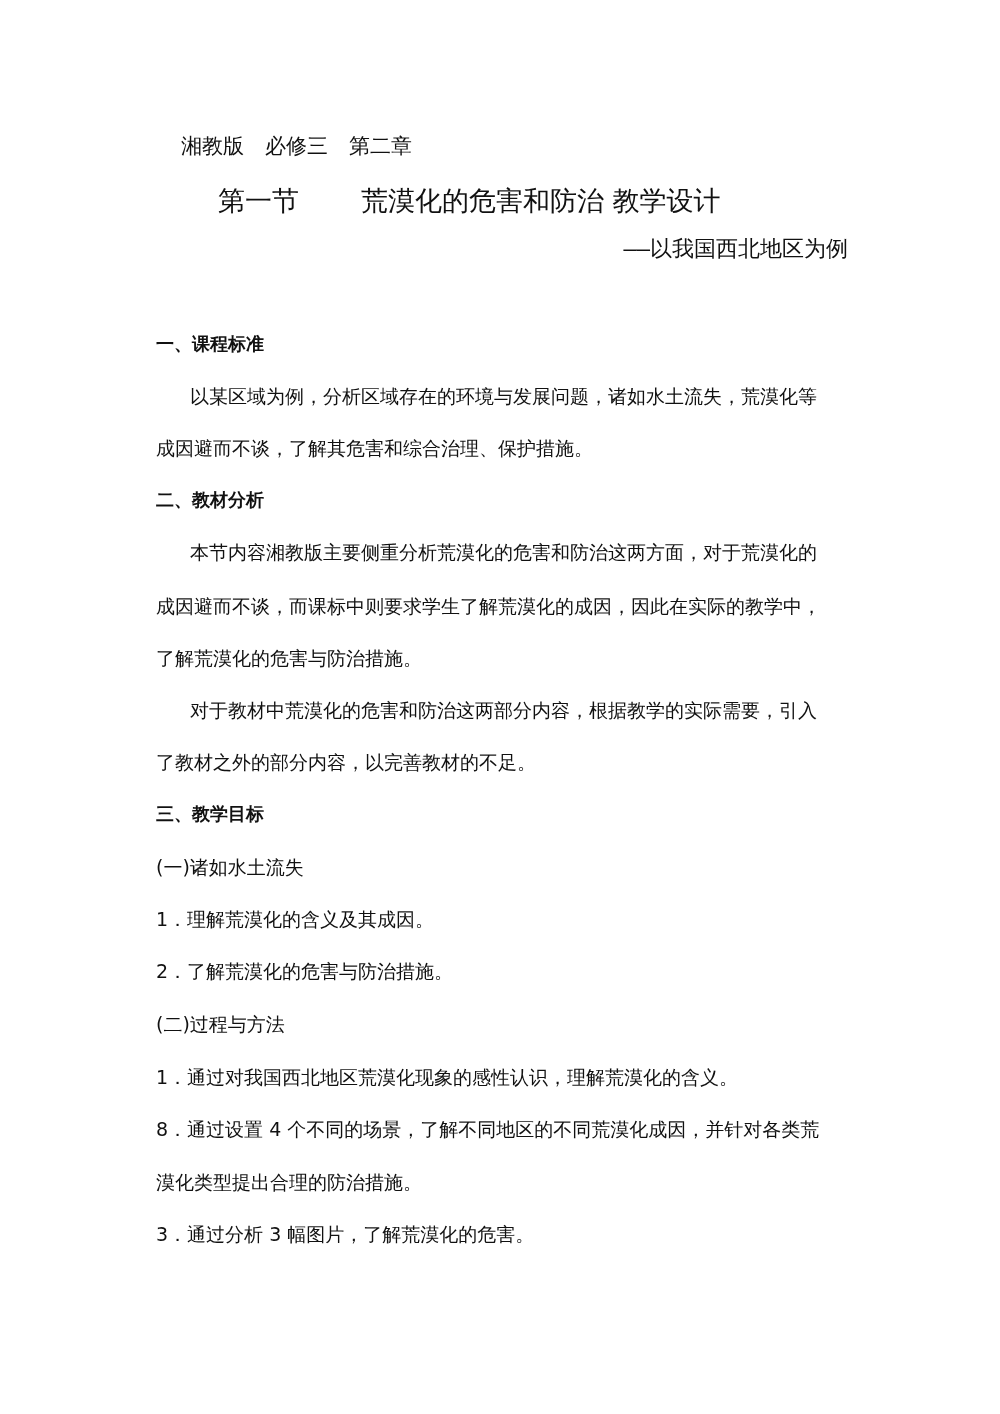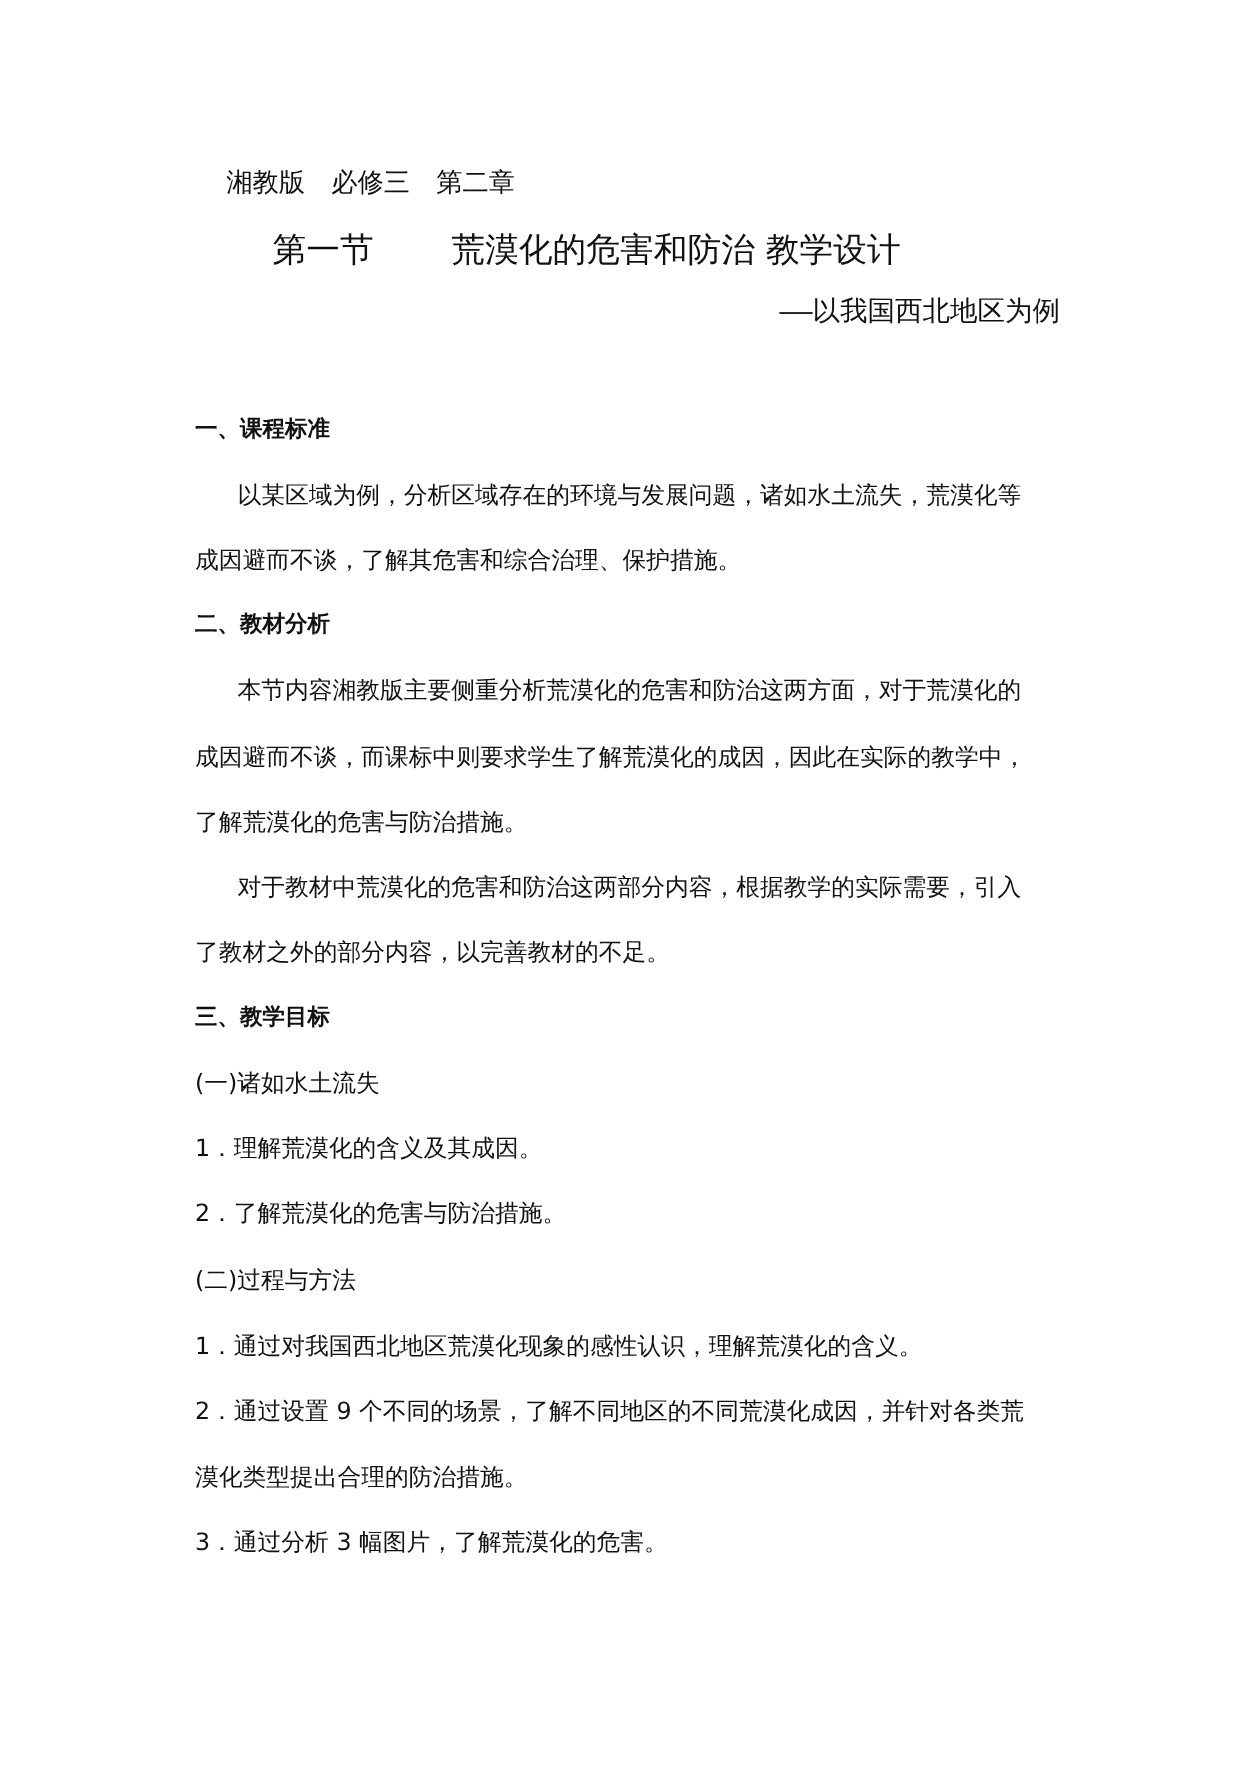--- a/index.html
+++ b/index.html
@@ -36,16 +36,16 @@
   <div class="line flush" style="top:646px">了解荒漠化的危害与防治措施。</div>
   <div class="line indent" style="top:698px">对于教材中荒漠化的危害和防治这两部分内容，根据教学的实际需要，引入</div>
   <div class="line flush" style="top:750px">了教材之外的部分内容，以完善教材的不足。</div>
 
   <div class="line flush heading" style="top:802px">三、教学目标</div>
   <div class="line flush" style="top:855px">(一)诸如水土流失</div>
   <div class="line flush" style="top:907px">1．理解荒漠化的含义及其成因。</div>
   <div class="line flush" style="top:959px">2．了解荒漠化的危害与防治措施。</div>
   <div class="line flush" style="top:1012px">(二)过程与方法</div>
   <div class="line flush" style="top:1065px">1．通过对我国西北地区荒漠化现象的感性认识，理解荒漠化的含义。</div>
-  <div class="line flush" style="top:1117px">2．通过设置 9 个不同的场景，了解不同地区的不同荒漠化成因，并针对各类荒</div>
+  <div class="line flush" style="top:1117px">8．通过设置 4 个不同的场景，了解不同地区的不同荒漠化成因，并针对各类荒</div>
   <div class="line flush" style="top:1170px">漠化类型提出合理的防治措施。</div>
   <div class="line flush" style="top:1222px">3．通过分析 3 幅图片，了解荒漠化的危害。</div>
 </div>
 
 </body></html>

